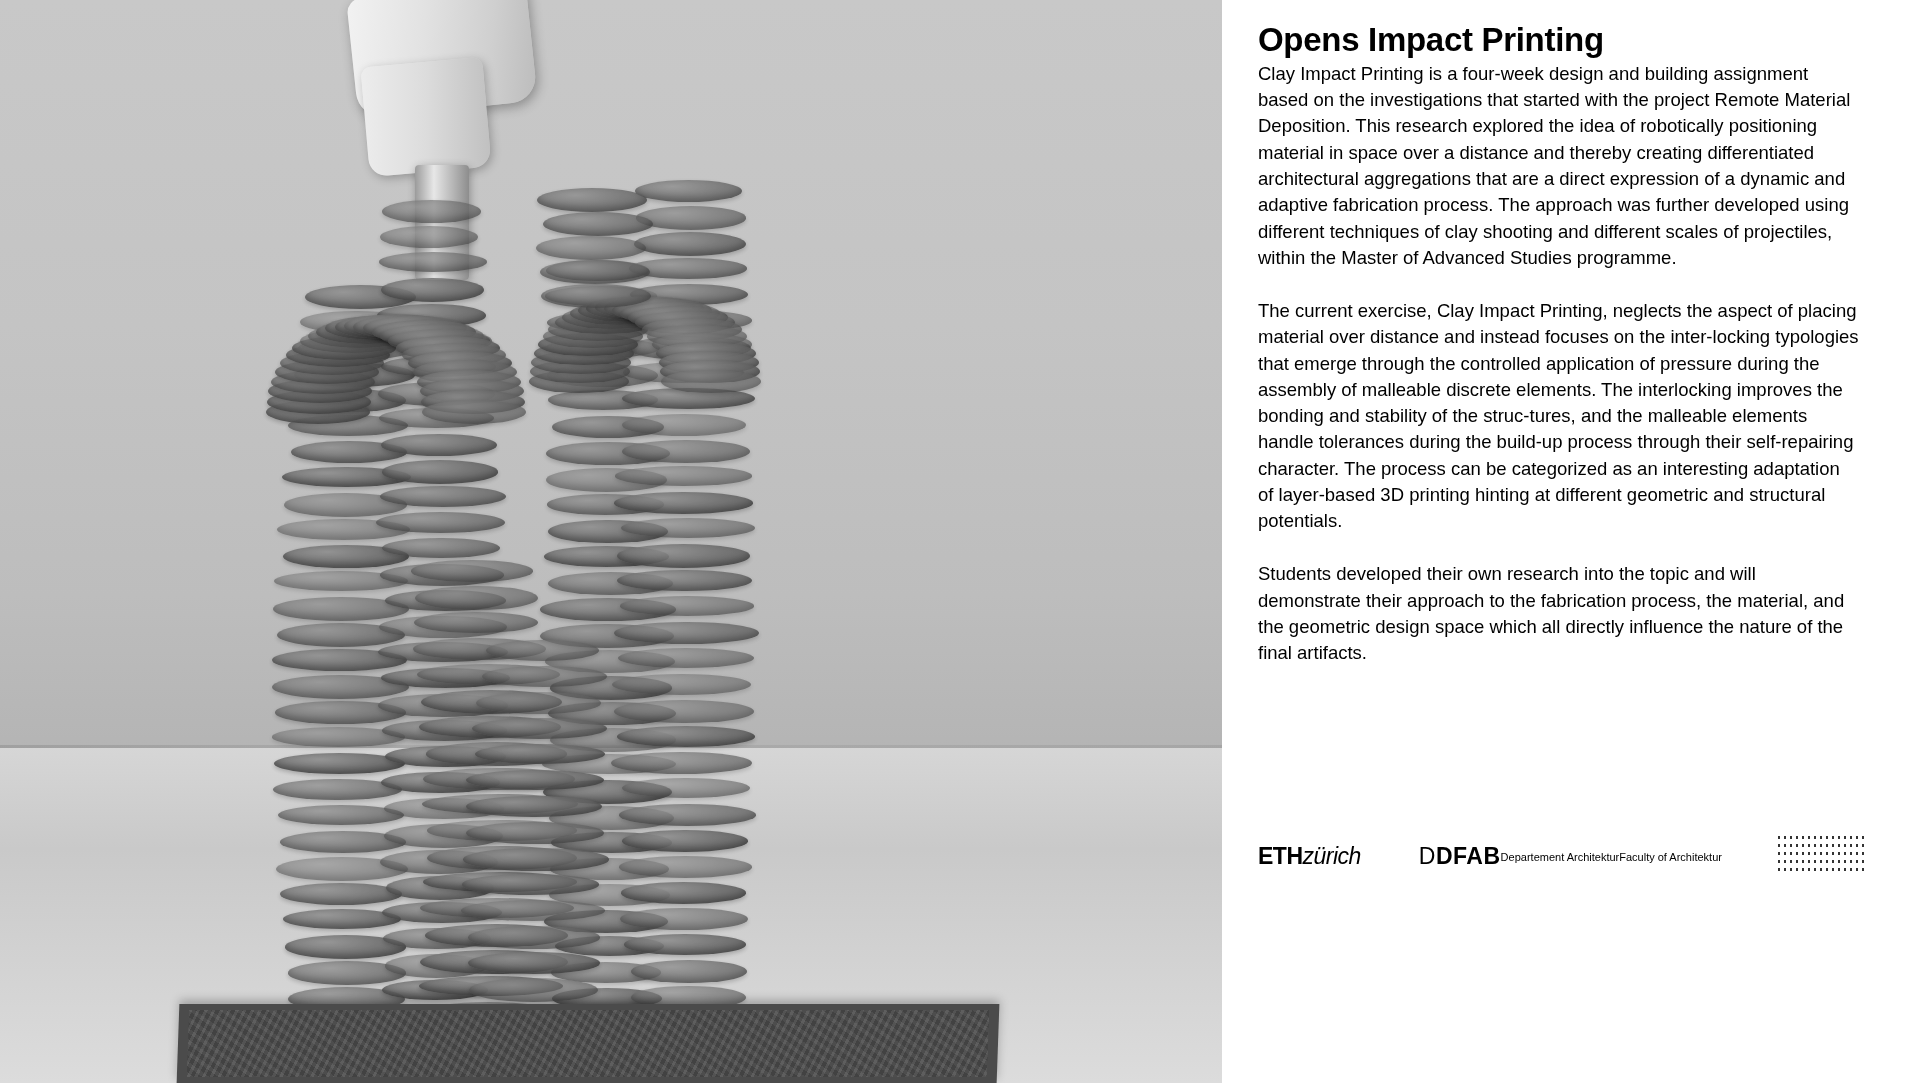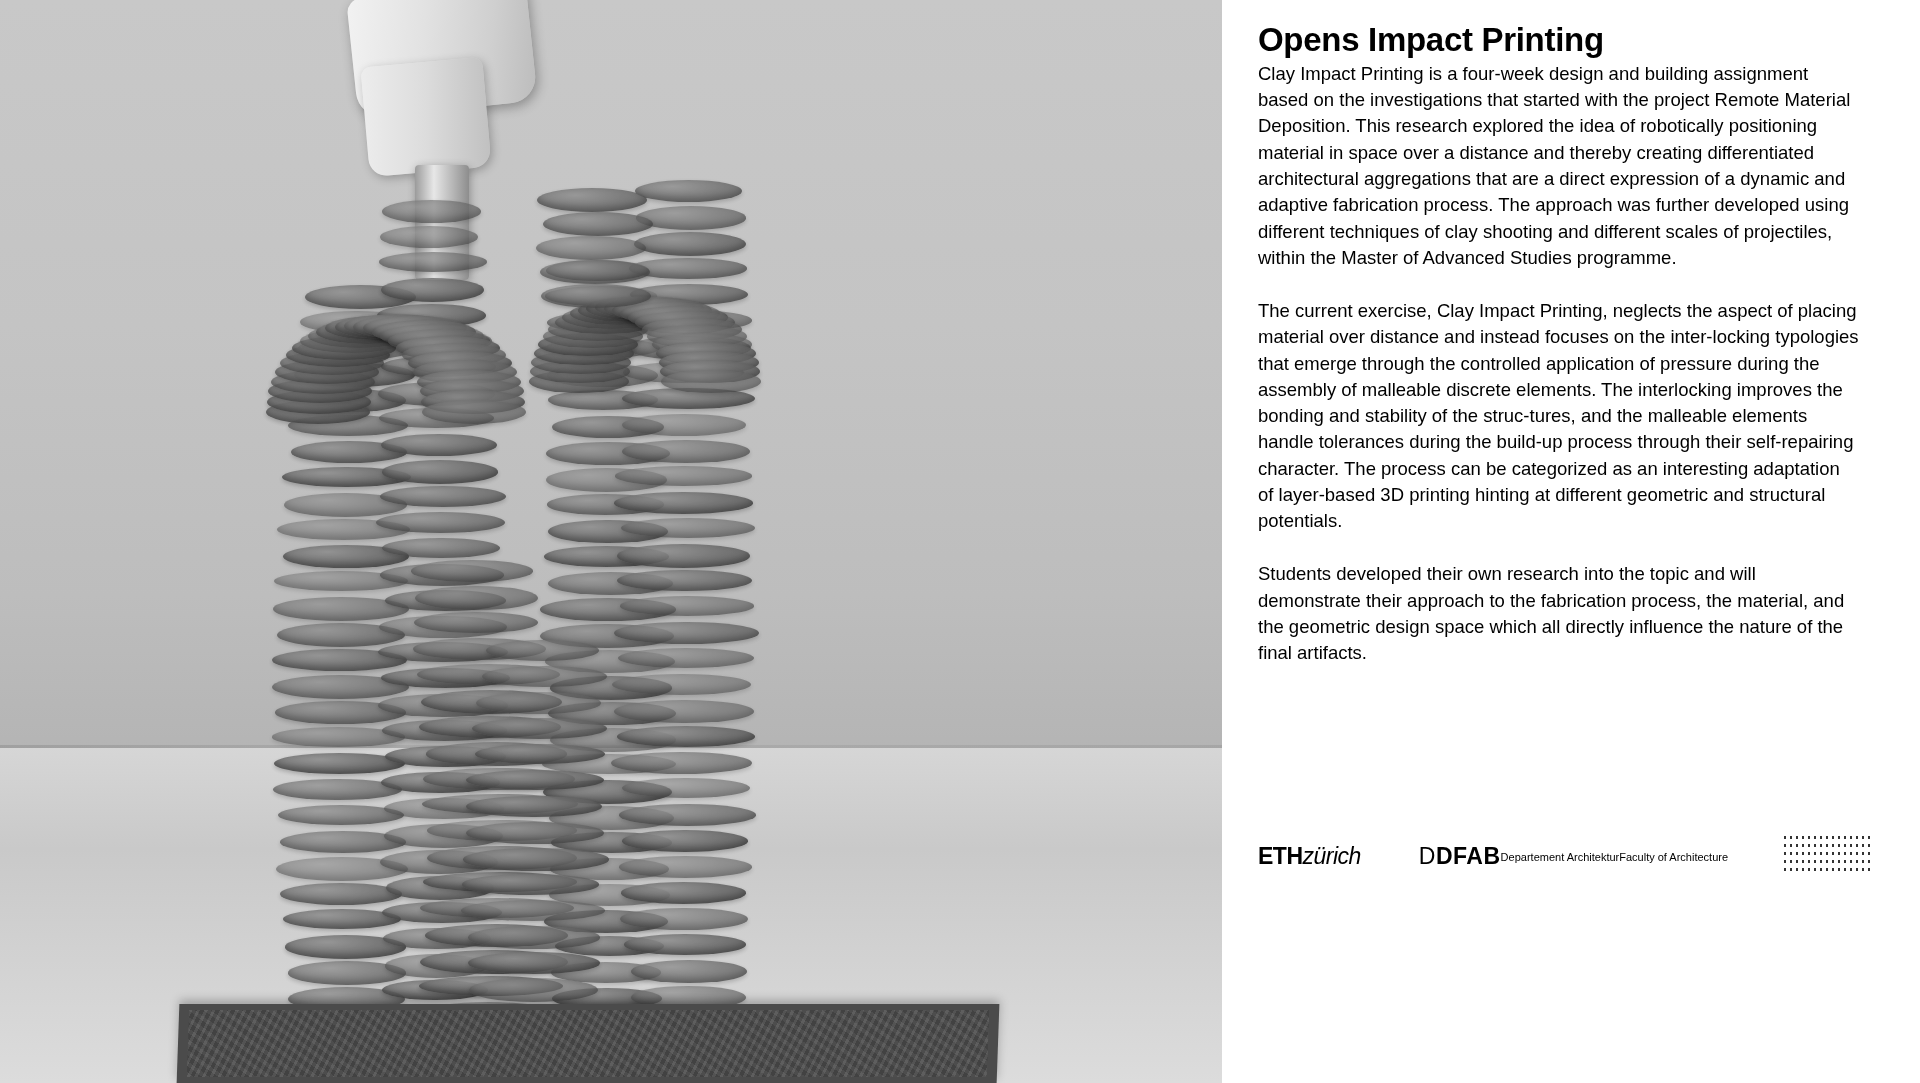--- a/index.html
+++ b/index.html
@@ -467,20 +467,20 @@
       <div class="logo logo-eth">
         <b>ETH</b>
           <i>zürich</i>
       </div>
 
       <div class="logo logo-darch">
         <div class="d1">
           <span>D</span><b>DFAB</b>
         </div>
         <div class="d2">Departement Architektur</div>
-        <div class="d2">Faculty of Architecture</div>
+        <div class="d2">Faculty of Architektur</div>
       </div>
 
       <div class="logo logo-dots"></div>
 
     </div>
   </div>
 </div>
 
 </body></html>

